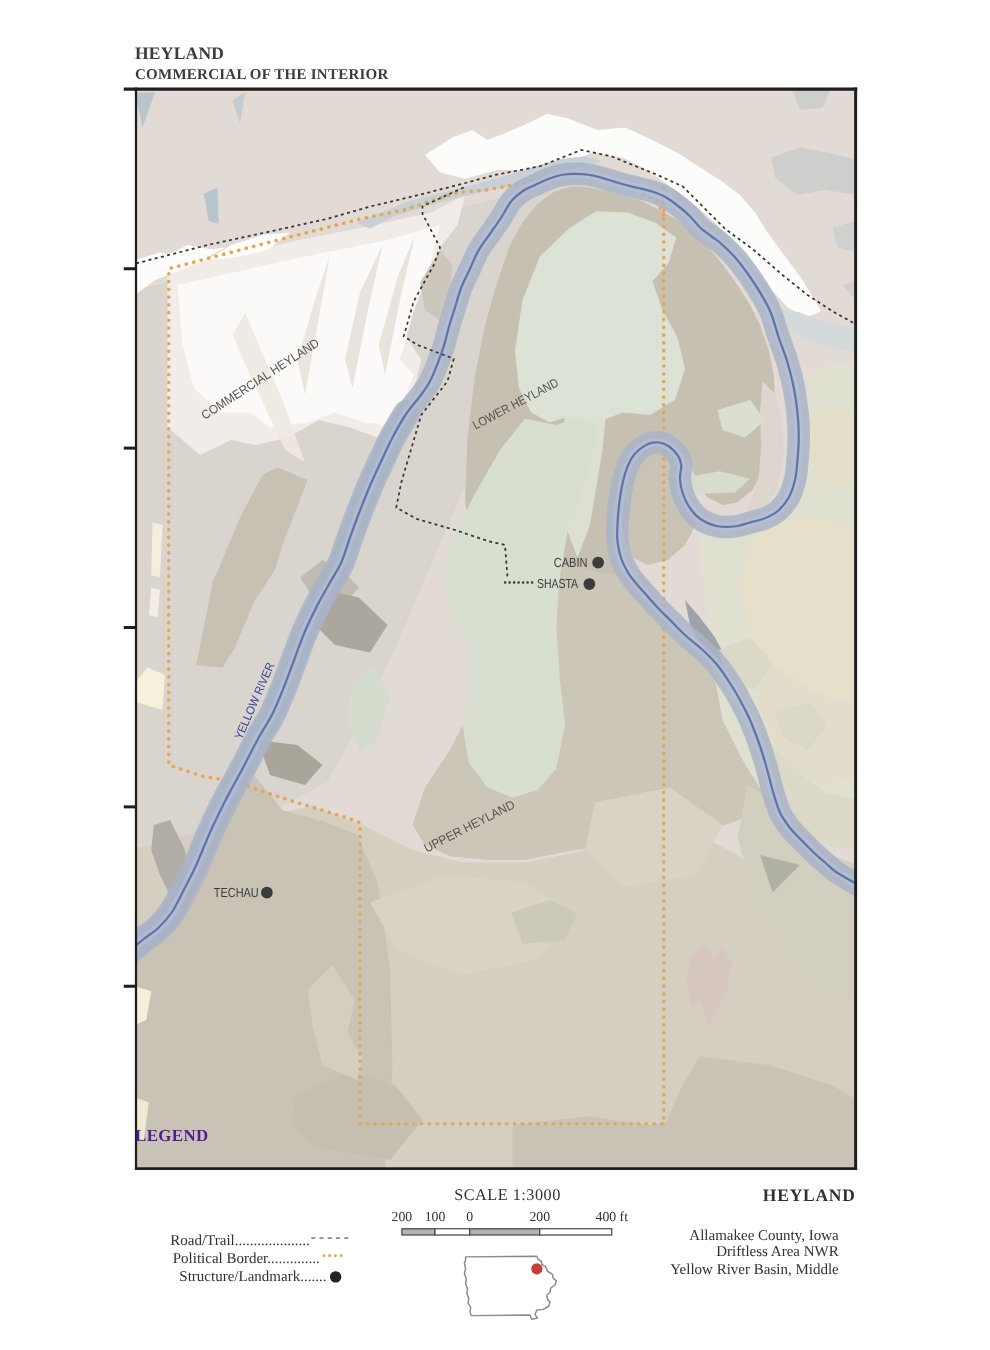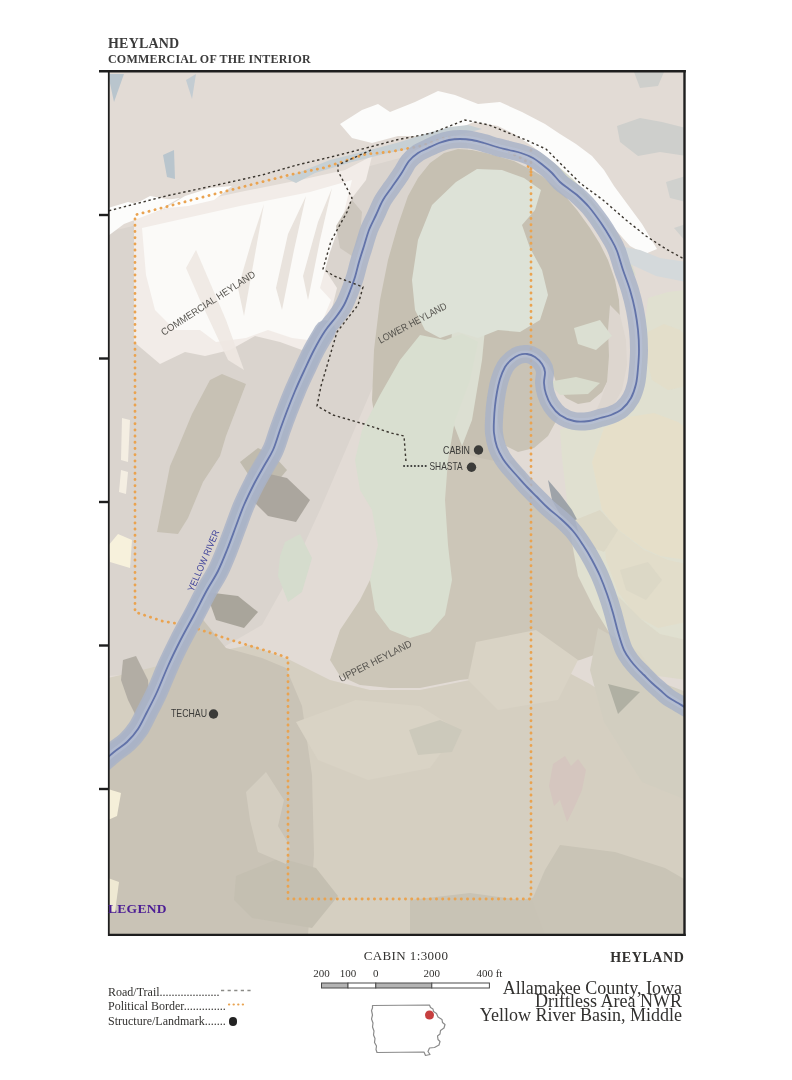--- a/index.html
+++ b/index.html
@@ -194,34 +194,34 @@
 
   <line x1="99" y1="215" x2="108" y2="215" stroke="#1e1e1e" stroke-width="2.4"></line>
   <line x1="99" y1="358.5" x2="108" y2="358.5" stroke="#1e1e1e" stroke-width="2.4"></line>
   <line x1="99" y1="502" x2="108" y2="502" stroke="#1e1e1e" stroke-width="2.4"></line>
   <line x1="99" y1="645.5" x2="108" y2="645.5" stroke="#1e1e1e" stroke-width="2.4"></line>
   <line x1="99" y1="789" x2="108" y2="789" stroke="#1e1e1e" stroke-width="2.4"></line>
 </svg>
 
 <div class="abs" style="left:108px;top:901px;font-size:13.5px;font-weight:bold;color:#4c1d95;letter-spacing:0.3px;text-align:right;">LEGEND</div>
 
-<div class="abs" style="left:108px;top:985px;width:200px;font-size:12px;color:#32312f;line-height:14.4px;white-space:nowrap;">
+<div class="abs" style="left:108px;top:985px;width:200px;font-size:12px;color:#32312f;line-height:14.4px;white-space:nowrap;text-align:center;">
 
   <div>Road/Trail....................<svg width="32" height="9" style="vertical-align:1px;">
         <line x1="1" y1="4.5" x2="31" y2="4.5" stroke="#8b8b87" stroke-width="1.5" stroke-dasharray="3.2 3.4"></line>
       </svg></div>
 
   <div>Political Border..............<svg width="22" height="9" style="vertical-align:1px;">
         <line x1="3" y1="4.5" x2="21" y2="4.5" stroke="#e9a452" stroke-width="2.2" stroke-dasharray="0.2 4.4" stroke-linecap="round"></line>
       </svg></div>
 
   <div>Structure/Landmark....... <span style="display:inline-block;width:8.4px;height:8.4px;border-radius:50%;background:#232323;vertical-align:-1px;"></span></div>
 </div>
 
-<div class="abs" style="left:326px;top:948px;width:160px;text-align:center;font-size:13px;color:#32312f;letter-spacing:0.4px;">CABIN 1:3000</div>
+<div class="abs" style="left:326px;top:948px;width:160px;text-align:center;font-size:13px;color:#32312f;letter-spacing:0.4px;">SCALE 1:3000</div>
 
 <svg class="abs" style="left:300px;top:965px;" width="210" height="30">
   <g font-family="Liberation Serif, serif" font-size="11" fill="#32312f">
     <text x="21.5" y="12" text-anchor="middle">200</text>
     <text x="48" y="12" text-anchor="middle">100</text>
     <text x="75.8" y="12" text-anchor="middle">0</text>
     <text x="131.8" y="12" text-anchor="middle">200</text>
     <text x="189.4" y="12" text-anchor="middle">400 ft</text>
   </g>
   <g>
@@ -233,13 +233,13 @@
 </svg>
 
 <svg class="abs" style="left:368px;top:1001px;" width="86" height="60" viewBox="0 0 86 60">
   <path d="M 4.5 4.5 L 61.5 4 L 62.5 6.5 L 65 8 L 65.5 10.5 L 68.5 12.5 L 70 16 L 74 18.5 L 74.5 21.5 L 77 23.5 L 76 27 L 72.5 29.5 L 72 33 L 69.5 35 L 70 38.5 L 72 40.5 L 71 44 L 66.5 46.5 L 61.5 47 L 60 50.5 L 62 53.5 L 57.5 54.5 L 56 51 L 9 51.5 L 8 48.5 L 8.5 45 L 6.5 41.5 L 7 37.5 L 5.5 34 L 6 30 L 4.5 26 L 5 22 L 3.5 18 L 4.5 14 L 3.5 9.5 L 4.5 7 Z" fill="#ffffff" stroke="#8b8b8b" stroke-width="1.2" stroke-linejoin="round"></path>
 
   <circle cx="61.5" cy="14" r="4.5" fill="#c63f3f"></circle>
 </svg>
 
 <div class="abs" style="right:107.5px;top:950px;font-size:14px;font-weight:bold;color:#32312f;letter-spacing:0.6px;">HEYLAND</div>
 
-<div class="abs" style="right:110px;top:982px;font-size:18px;color:#32312f;text-align:right;line-height:13.4px;font-family:Liberation Serif, serif;">Allamakee County, Iowa<br>Driftless Area NWR<br>Yellow River Basin, Middle</div>
+<div class="abs" style="right:121px;top:982px;font-size:12px;color:#32312f;text-align:right;line-height:13.4px;font-family:Liberation Serif, serif;">Allamakee County, Iowa<br>Driftless Area NWR<br>Yellow River Basin, Middle</div>
 
 </body></html>

